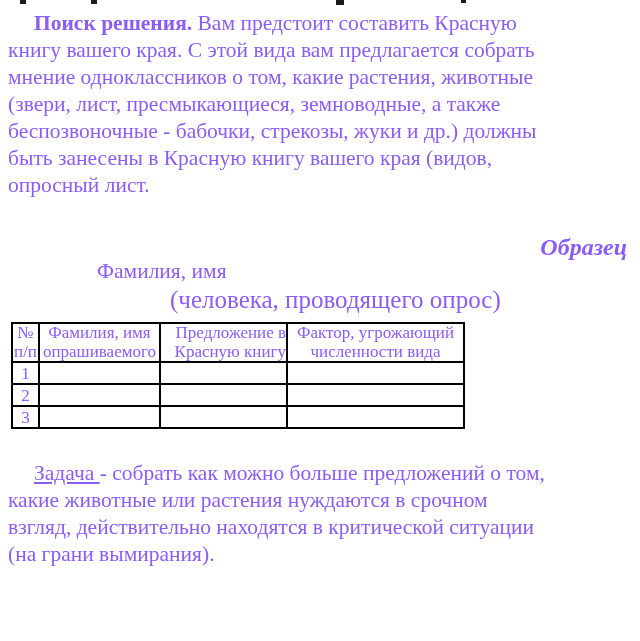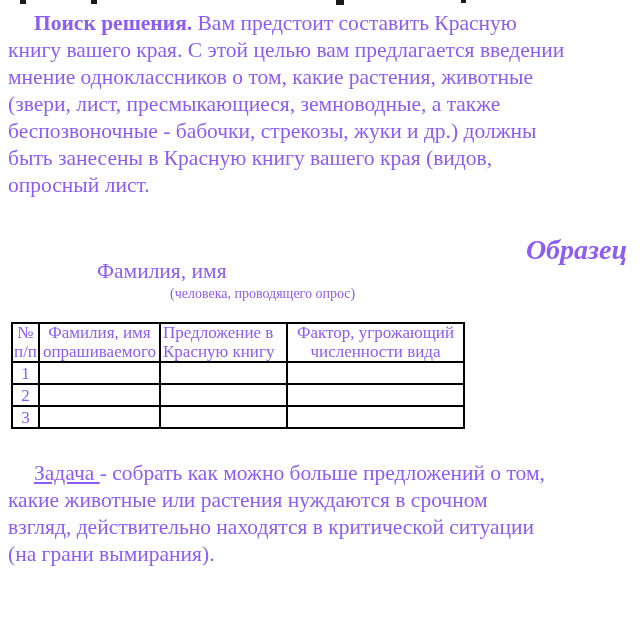--- a/index.html
+++ b/index.html
@@ -18,48 +18,48 @@
     line-height: 27px;
     white-space: pre;
   }
   .indent { padding-left: 26px; }
   .lead-bold { font-weight: bold; }
   .lead-underline { text-decoration: underline; }
   .sample-label {
     position: absolute;
     top: 234px;
     right: 13px;
-    font-size: 28px;
+    font-size: 24px;
     font-weight: bold;
     font-style: italic;
     white-space: pre;
   }
   .name-label { position: absolute; top: 259px; left: 97px; font-size: 21.5px; white-space: pre; }
-  .name-sublabel { position: absolute; top: 286px; left: 170px; font-size: 14px; white-space: pre; }
+  .name-sublabel { position: absolute; top: 286px; left: 170px; font-size: 25px; white-space: pre; }
   table.survey {
     position: absolute;
     top: 322px;
     left: 11px;
     border-collapse: collapse;
     table-layout: fixed;
   }
   table.survey td, table.survey th {
     border: 2px solid #000000;
     padding: 0;
     font-weight: normal;
     overflow: hidden;
   }
   table.survey th {
     font-size: 17px;
     line-height: 18.5px;
     height: 37px;
     text-align: center;
     vertical-align: middle;
   }
-  table.survey th.align-left { text-align: left; padding-left: 2px; }
+  table.survey th.align-left { text-align: right; padding-left: 2px; }
   table.survey td {
     font-size: 17px;
     line-height: 19px;
     height: 20px;
     text-align: center;
     vertical-align: middle;
   }
   .col-num   { width: 27px; }
   .col-name  { width: 121px; }
   .col-prop  { width: 127px; }
@@ -76,21 +76,21 @@
 
 <div class="page">
 
   <div class="frag" style="left:20px;width:6px;"></div>
   <div class="frag" style="left:91px;width:6px;"></div>
   <div class="frag" style="left:336px;width:8px;height:5px;"></div>
   <div class="frag" style="left:461px;width:5px;height:3px;"></div>
 
   <div class="textblock" style="top:10px;">
     <div class="textline indent"><span class="lead-bold">Поиск решения.</span><span> Вам предстоит составить Красную</span></div>
-    <div class="textline">книгу вашего края. С этой целью вам предлагается введении</div>
+    <div class="textline">книгу вашего края. С этой вида вам предлагается собрать</div>
     <div class="textline">мнение одноклассников о том, какие растения, животные</div>
     <div class="textline">(звери, лист, пресмыкающиеся, земноводные, а также</div>
     <div class="textline">беспозвоночные - бабочки, стрекозы, жуки и др.) должны</div>
     <div class="textline">быть занесены в Красную книгу вашего края (видов,</div>
     <div class="textline">опросный лист.</div>
   </div>
 
   <div class="sample-label">Образец</div>
 
   <div class="name-label">Фамилия, имя</div>

